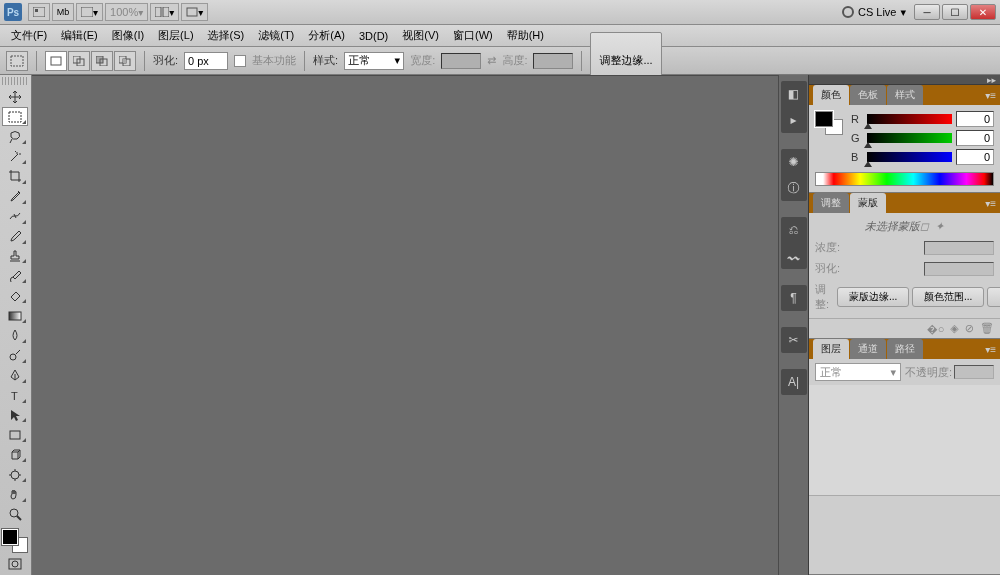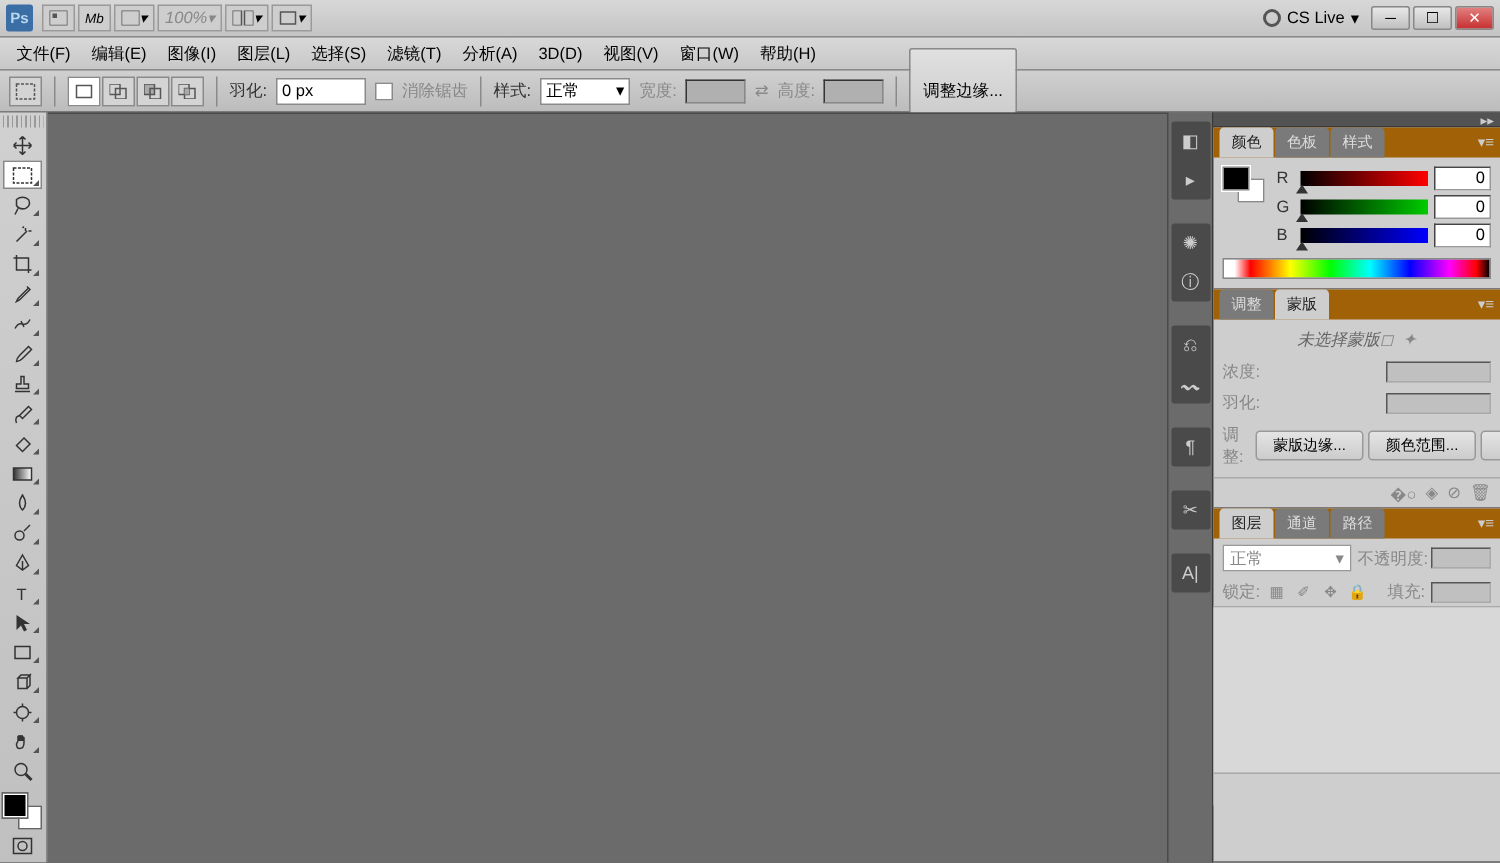--- a/index.html
+++ b/index.html
@@ -1,21 +1,21 @@
 <!DOCTYPE html>
 <html><head>
 <meta charset="utf-8">
 <style>
 * { margin: 0; padding: 0; box-sizing: border-box; font-family: "Microsoft YaHei", Arial, sans-serif; font-size: 11px; user-select: none; }
 body { width: 1000px; height: 575px; background: #6b6b6b; overflow: hidden; }
 
 
 .titlebar { height: 25px; background: linear-gradient(#d8d8d8, #c4c4c4); border-bottom: 1px solid #8a8a8a; display: flex; align-items: center; padding: 0 4px; }
 .ps-logo { width: 18px; height: 18px; background: #3a6ea5; color: #b8d8f0; font-weight: bold; font-size: 10px; display: flex; align-items: center; justify-content: center; margin-right: 6px; border-radius: 2px; }
-.titlebar-icons { display: flex; gap: 2px; align-items: flex-end; font-style: italic; }
+.titlebar-icons { display: flex; gap: 2px; align-items: flex-end; }
 .tb-btn { width: 22px; height: 18px; background: #cecece; border: 1px solid #9a9a9a; display: flex; align-items: center; justify-content: center; font-size: 9px; cursor: pointer; }
 .tb-dropdown { padding: 0 4px; height: 18px; background: #cecece; border: 1px solid #9a9a9a; display: flex; align-items: center; font-size: 10px; cursor: pointer; }
 .titlebar-spacer { flex: 1; }
 .workspace-tabs { display: flex; gap: 0; margin-right: 8px; }
 .ws-tab { padding: 3px 10px; background: #9a9a9a; color: #fff; border: 1px solid #6a6a6a; cursor: pointer; font-size: 11px; }
 .ws-tab.active { background: #3a3a3a; }
 .ws-more { padding: 3px 6px; cursor: pointer; }
 .cslive { display: flex; gap: 4px; padding: 0 8px; cursor: pointer; }
 .circle { width: 12px; height: 12px; border: 2px solid #555; border-radius: 50%; }
 .window-controls { display: flex; gap: 2px; }
@@ -25,21 +25,21 @@
 
 .menubar { height: 22px; background: linear-gradient(#d8d8d8, #c8c8c8); border-bottom: 1px solid #8a8a8a; display: flex; align-items: center; padding: 0 4px; gap: 0; }
 .menu-item { padding: 3px 7px; cursor: pointer; }
 
 
 .optionsbar { height: 28px; background: linear-gradient(#d0d0d0, #bcbcbc); border-bottom: 1px solid #7a7a7a; display: flex; align-items: center; padding: 0 6px; gap: 6px; }
 .opt-icon { width: 22px; height: 20px; border: 1px solid #8a8a8a; background: #d4d4d4; display: flex; align-items: center; justify-content: center; cursor: pointer; }
 .opt-group { display: flex; gap: 1px; }
 .opt-sep { width: 1px; height: 20px; background: #8a8a8a; margin: 0 2px; }
 .opt-label { color: #333; }
-.opt-input { width: 60px; height: 18px; border: 1px solid #8a8a8a; background: #fff; padding: 0 3px; }
+.opt-input { width: 44px; height: 18px; border: 1px solid #8a8a8a; background: #fff; padding: 0 3px; }
 .opt-checkbox { width: 12px; height: 12px; border: 1px solid #8a8a8a; background: #fff; }
 .opt-disabled { color: #888; }
 .opt-select { width: 60px; height: 18px; border: 1px solid #8a8a8a; background: #fff; padding: 0 3px; display: flex; align-items: center; justify-content: space-between; cursor: pointer; }
 .opt-btn { padding: 20px 8px; border: 1px solid #8a8a8a; background: linear-gradient(#e0e0e0, #c8c8c8); cursor: pointer; border-radius: 2px; }
 .opt-numfield { width: 40px; height: 16px; background: #b0b0b0; border: 1px inset #888; }
 
 
 .main { display: flex; height: calc(575px - 25px - 22px - 28px); }
 
 
@@ -189,21 +189,21 @@
           <rect x="0" y="0" width="7" height="7" fill="none" stroke="#555"></rect>
           <rect x="4" y="3" width="7" height="7" fill="none" stroke="#555"></rect>
           <rect x="4" y="3" width="3" height="4" fill="#aaa"></rect>
         </svg>
       </div>
   </div>
   <div class="opt-sep"></div>
   <span class="opt-label">羽化:</span>
   <input class="opt-input" value="0 px" style="">
   <div class="opt-checkbox"></div>
-  <span class="opt-disabled">消除锯齿</span>
+  <span class="opt-disabled">基本功能</span>
   <div class="opt-sep"></div>
   <span class="opt-label">样式:</span>
   <div class="opt-select">
       <span>正常</span>
       <span>▾</span>
     </div>
   <span class="opt-disabled">宽度:</span>
   <div class="opt-numfield"></div>
   <span class="opt-disabled">⇄</span>
   <span class="opt-disabled">高度:</span>
@@ -489,30 +489,18 @@
         <div class="layers-top">
           <div class="layers-select">
               <span>正常</span>
               <span>▾</span>
             </div>
           <div class="layers-opacity">
             <span>不透明度:</span>
             <div class="prop-slider" style="width:40px"></div>
           </div>
         </div>
-        <div class="layers-lock-row">
-          <span>锁定:</span>
-          <div class="lock-icons">
-            <div class="lock-icon">▦</div>
-            <div class="lock-icon">✐</div>
-            <div class="lock-icon">✥</div>
-            <div class="lock-icon">🔒</div>
-          </div>
-          <div style="flex:1"></div>
-          <span>填充:</span>
-          <div class="prop-slider" style="width:40px"></div>
-        </div>
         <div class="layers-list"></div>
         <div class="layers-footer"></div>
       </div>
     </div>
   </div>
 </div>
 
 </body></html>

